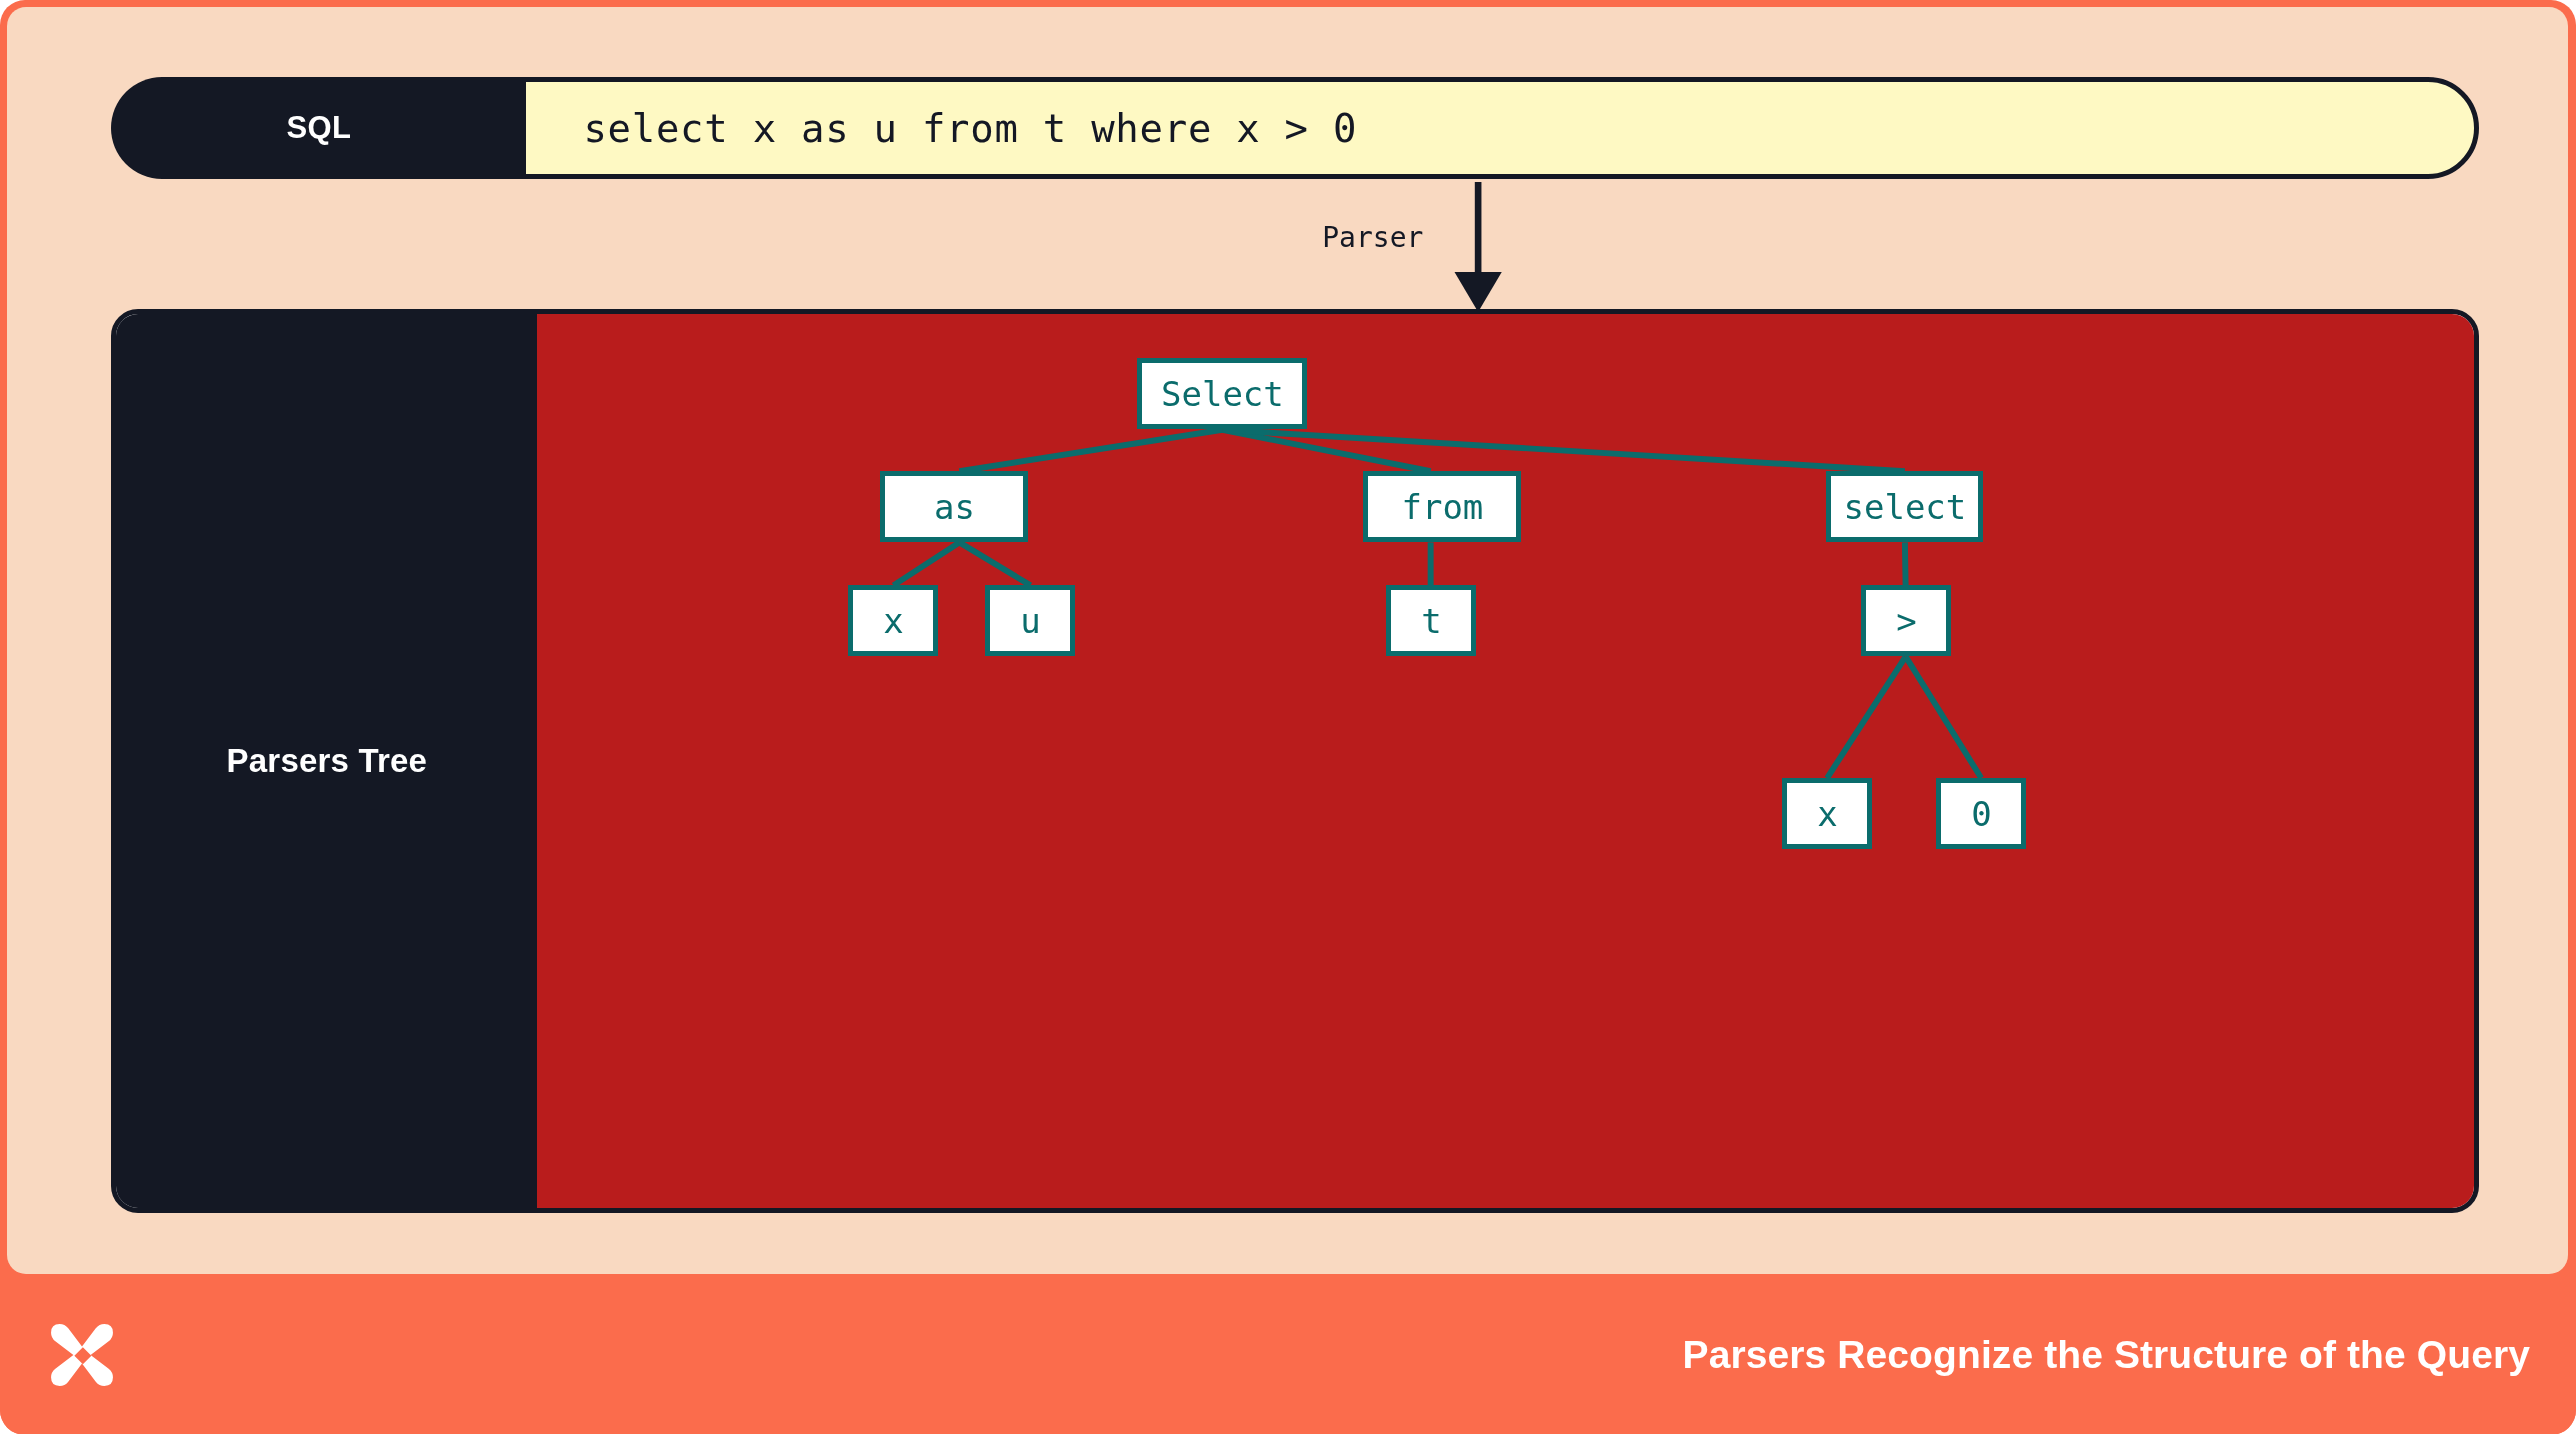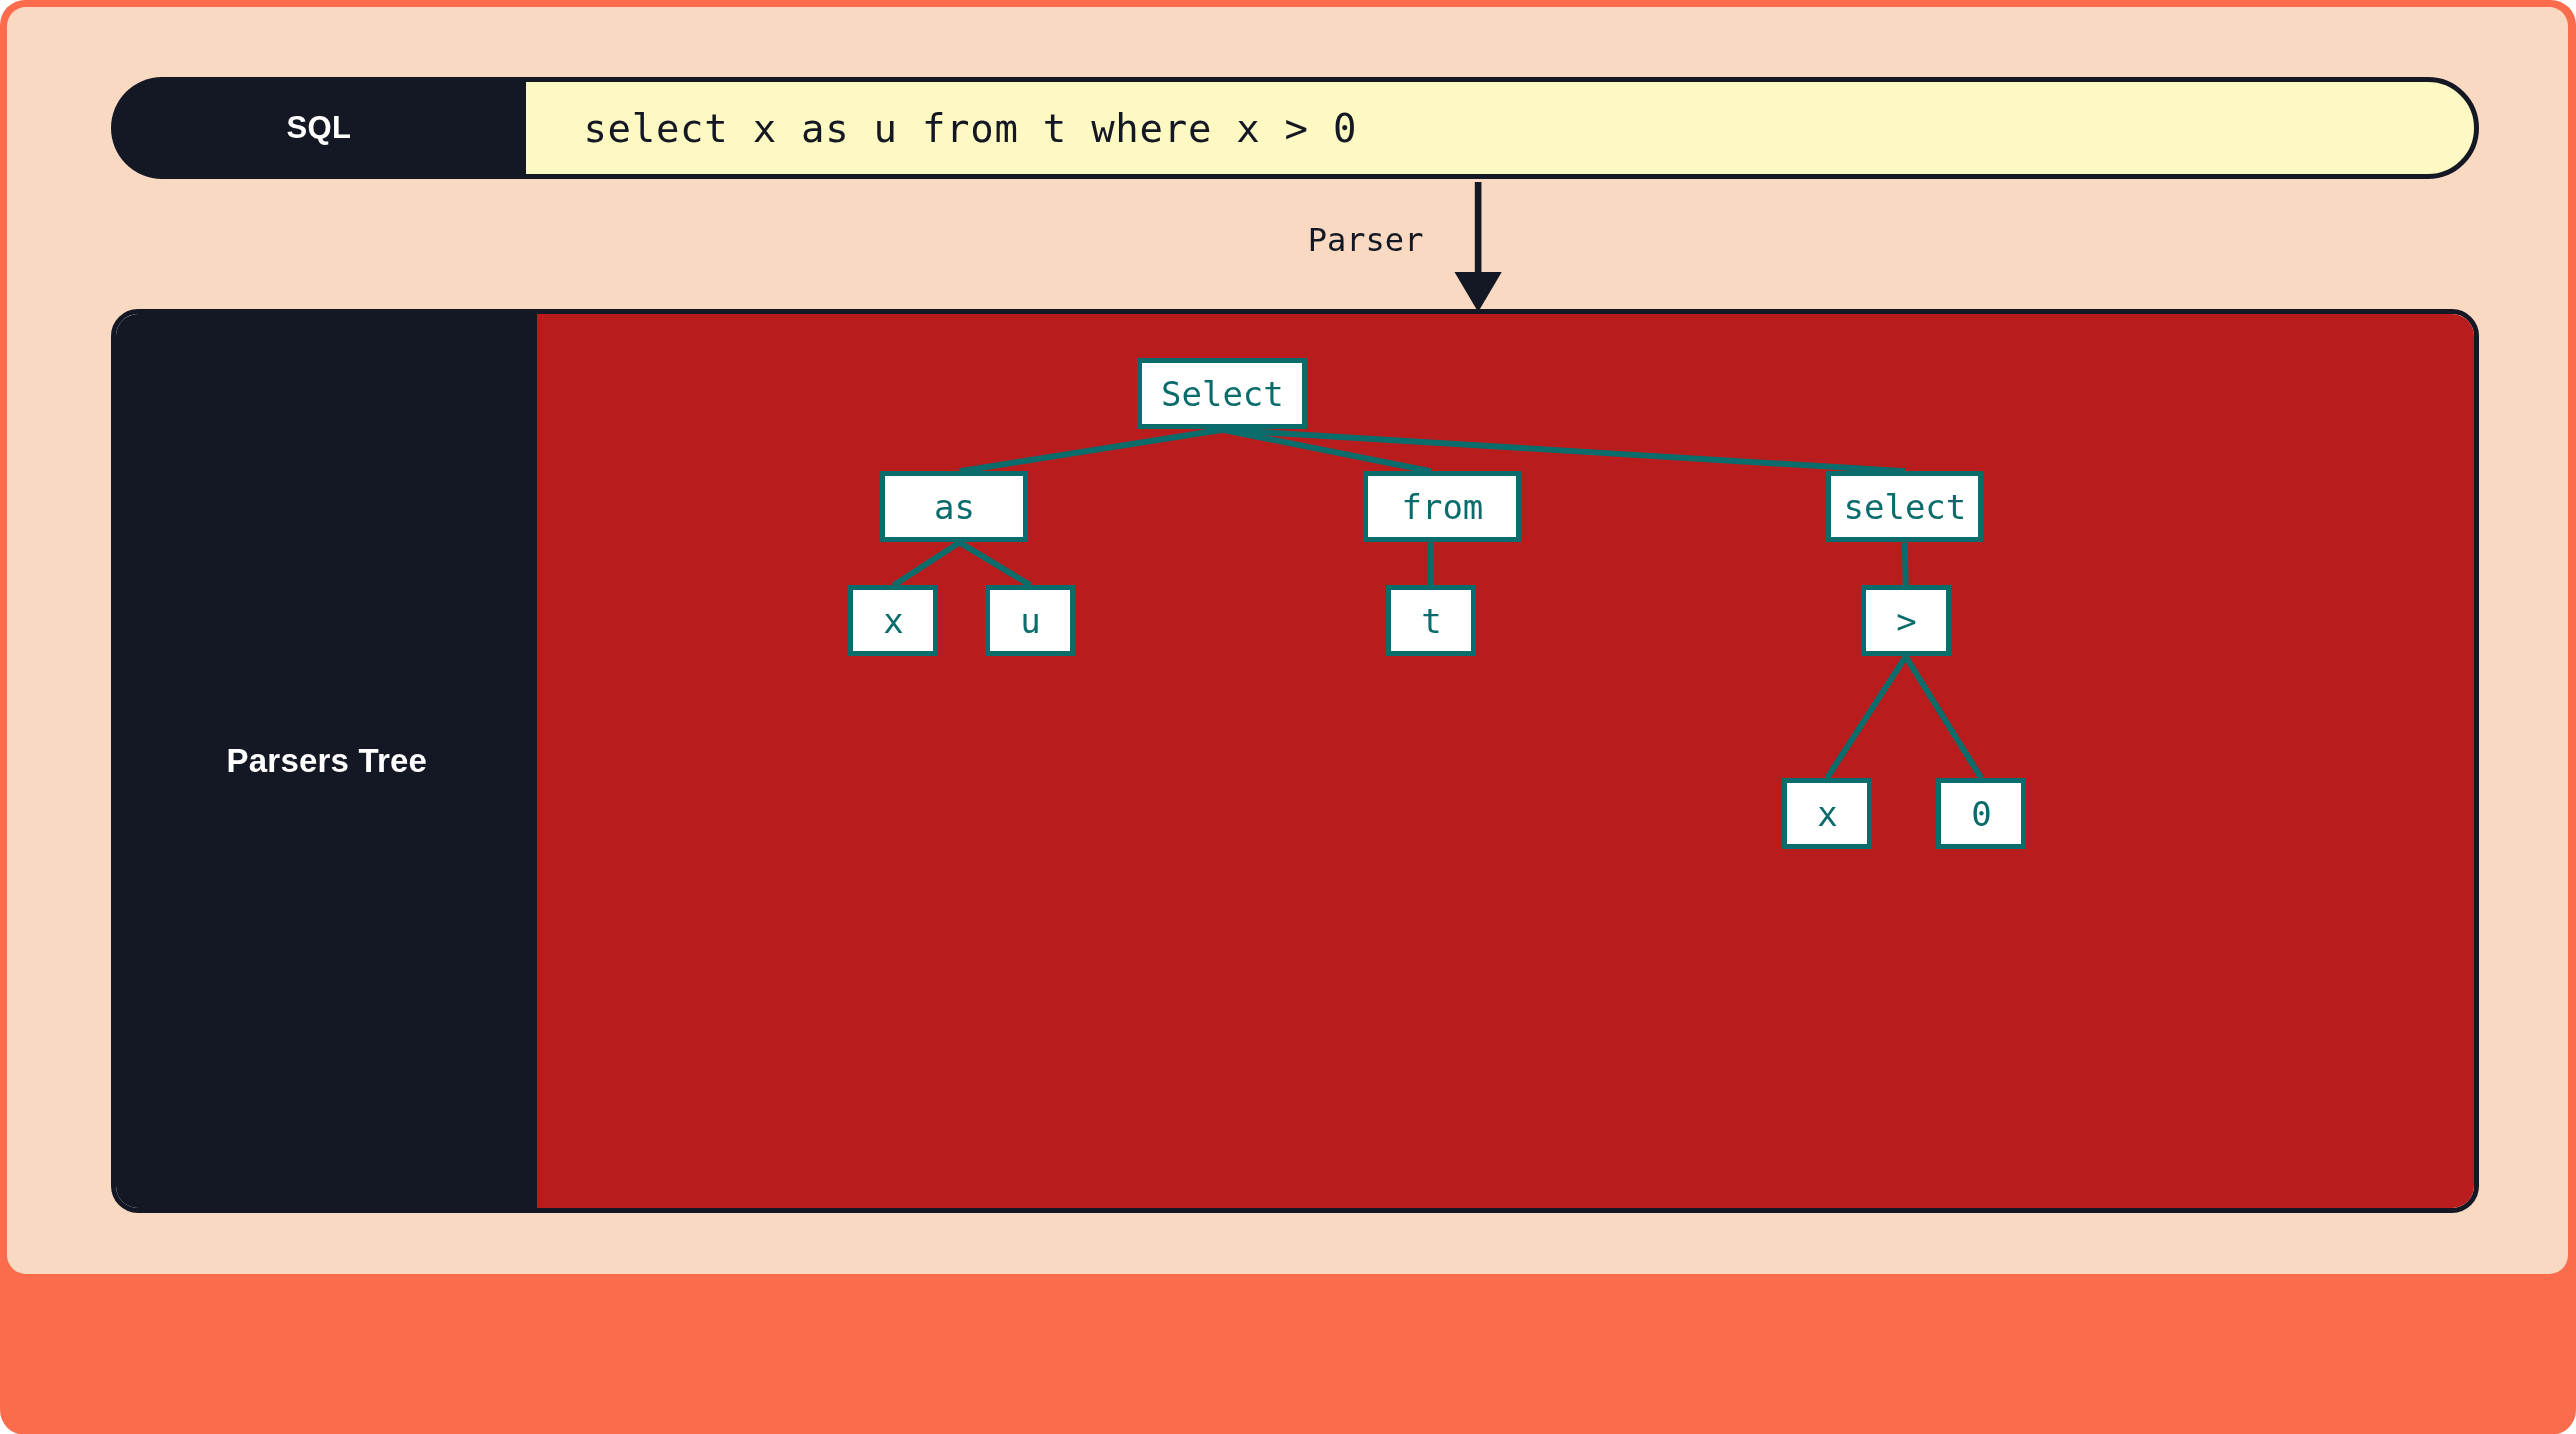--- a/index.html
+++ b/index.html
@@ -95,21 +95,21 @@
     left: 0;
     top: 0;
   }
   #parser-label {
     position: absolute;
     left: 0px;
     top: 39px;
     width: 141px;
     text-align: right;
     font-family: "DejaVu Sans Mono", monospace;
-    font-size: 32px;
+    font-size: 28px;
     color: #141824;
   }
 
   
   #tree-panel {
     position: absolute;
     left: 104px;
     top: 302px;
     width: 2368px;
     height: 904px;
@@ -261,15 +261,25 @@
             </div>
             <div class="tree-node" style="left: 1399px; top: 464px; width: 90px; height: 71px;">
               <span class="tree-node-label">0</span>
             </div>
           </div>
       </div>
     </div>
 
   </div>
 
+  <div id="footer">
+    <svg id="footer-logo" viewBox="0 0 100 100">
+      <path d="M14 18 Q14 8 24 8 Q30 8 34 13 L50 34 L66 13 Q70 8 76 8 Q86 8 86 18
+               Q86 24 81 28 L60 44 L81 60 Q86 64 86 70 Q86 80 76 80 Q70 80 66 75
+               L50 54 L34 75 Q30 80 24 80 Q14 80 14 70 Q14 64 19 60 L40 44 L19 28
+               Q14 24 14 18 Z" fill="#ffffff" transform="translate(0,6)"></path>
+      <rect x="44" y="44" width="14" height="14" fill="#FB6C4C" transform="rotate(45 51 51)"></rect>
+    </svg>
+    <span id="footer-caption">Parsers Recognize the Structure of the Query</span>
+  </div>
 
 </div>
 
 
 </body></html>

